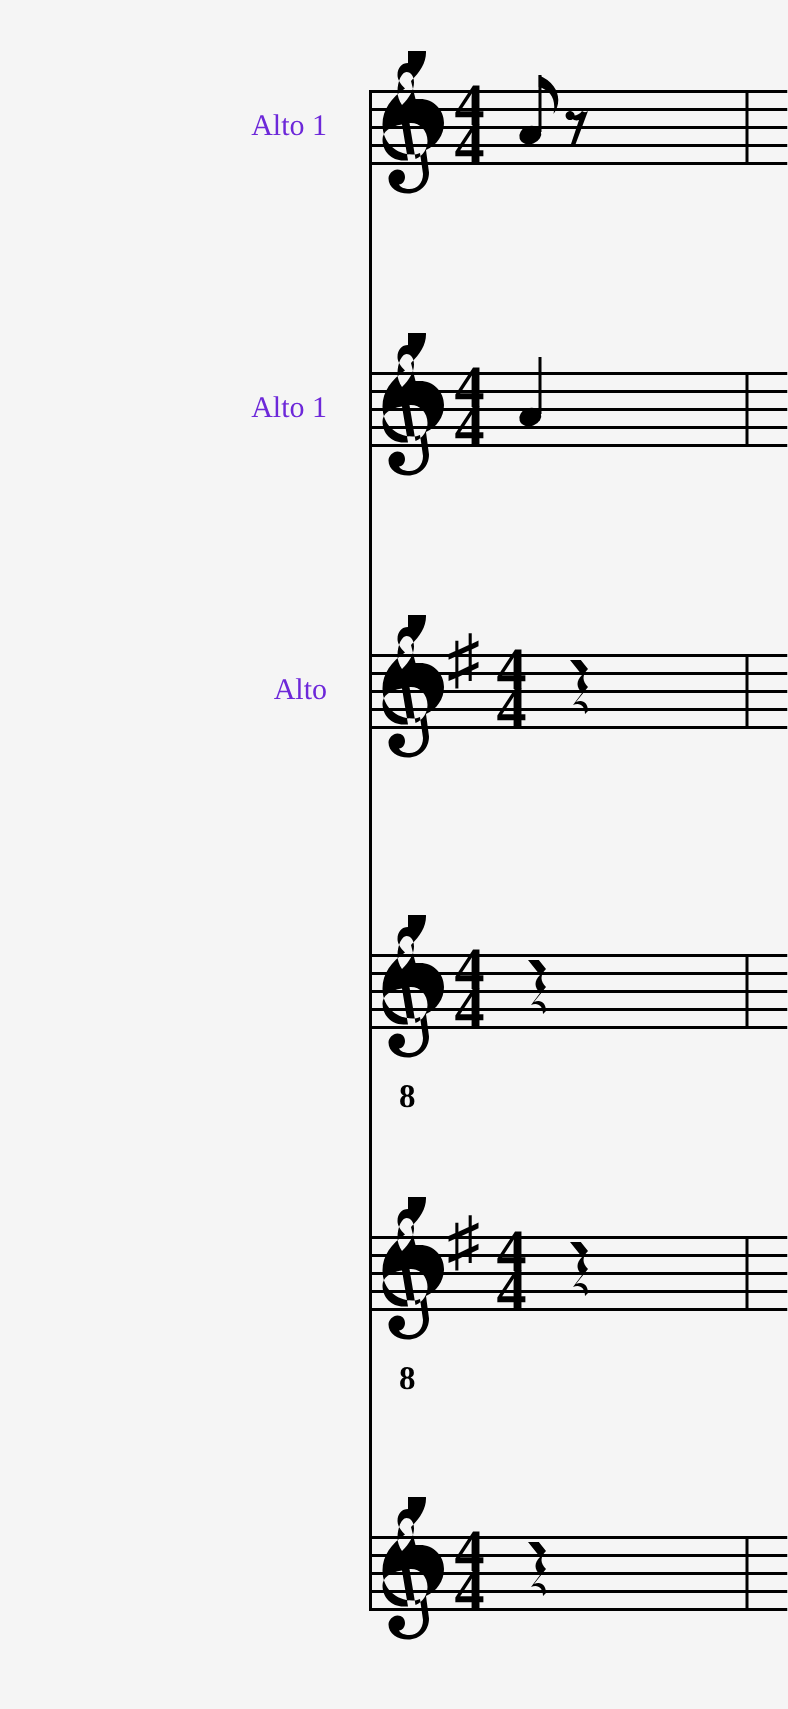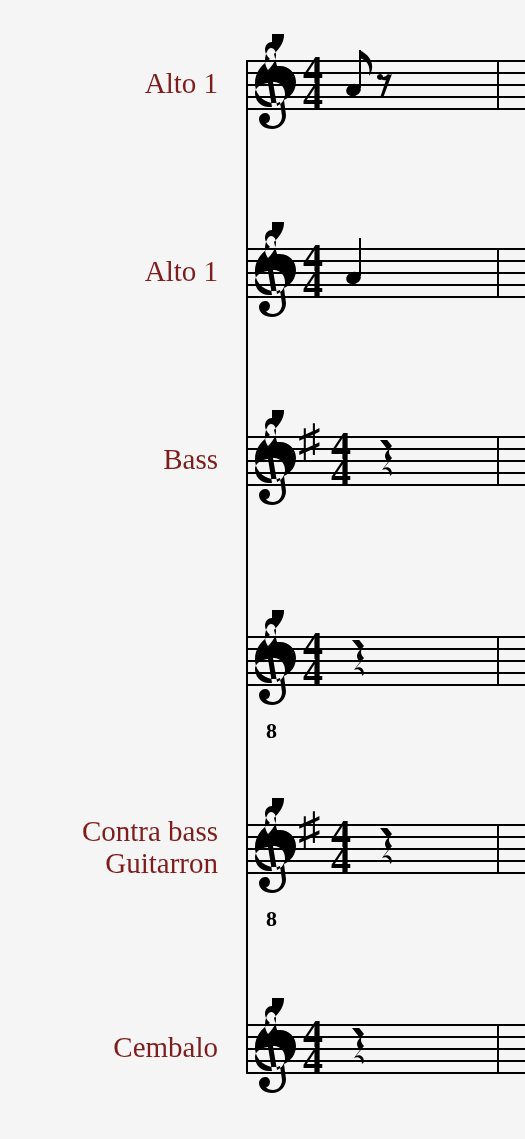--- a/index.html
+++ b/index.html
@@ -28,22 +28,22 @@
     top: 0;
     bottom: 0;
     display: flex;
     flex-direction: column;
     justify-content: center;
     align-items: flex-end;
     padding-right: 12px;
     box-sizing: border-box;
   }
   .label {
-    font-size: 29px;
-    color: #7f1d1d;
+    font-size: 20px;
+    color: #6d28d9;
     line-height: 1.1;
     text-align: center;
     white-space: nowrap;
   }
   .staff {
     position: absolute;
     left: 246px;
     width: 279px;
     height: 48px; 
   }
@@ -194,21 +194,21 @@
           <div class="timesig" style="left: 52px;">
             <div class="num">4</div>
             <div class="den">4</div>
           </div>
           <div class="notehead" style="left: 100px; top: 24px;"></div>
           <div class="stem" style="left: 113px; top: -10px; height: 38px;"></div>
         </div>
       </div>
       <div class="staff-block" style="top: 436px; height: 120px;">
         <div class="label-area" style="height: 48px;">
-          <div class="label">Bass</div>
+          <div class="label">Alto</div>
         </div>
         <div class="staff">
           <div class="staff-line" style="top: 0px;"></div>
           <div class="staff-line" style="top: 12px;"></div>
           <div class="staff-line" style="top: 24px;"></div>
           <div class="staff-line" style="top: 36px;"></div>
           <div class="staff-line" style="top: 48px;"></div>
           <div class="barline-right"></div>
           <div class="clef"><svg viewBox="0 0 46 110">
               <use href="#treble-clef-path"></use>
@@ -238,24 +238,20 @@
           <div class="timesig" style="left: 52px;">
             <div class="num">4</div>
             <div class="den">4</div>
           </div>
           <div class="rest-quarter" style="left: 102px; top: 4px;"><svg viewBox="0 0 16 42">
               <use href="#quarter-rest-path"></use>
             </svg></div>
         </div>
       </div>
       <div class="staff-block" style="top: 824px; height: 120px;">
-        <div class="label-area" style="height: 48px;">
-          <div class="label">Contra bass</div>
-          <div class="label">Guitarron</div>
-        </div>
         <div class="staff">
           <div class="staff-line" style="top: 0px;"></div>
           <div class="staff-line" style="top: 12px;"></div>
           <div class="staff-line" style="top: 24px;"></div>
           <div class="staff-line" style="top: 36px;"></div>
           <div class="staff-line" style="top: 48px;"></div>
           <div class="barline-right"></div>
           <div class="clef"><svg viewBox="0 0 46 110">
               <use href="#treble-clef-path"></use>
             </svg></div>
@@ -264,23 +260,20 @@
           <div class="timesig" style="left: 80px;">
             <div class="num">4</div>
             <div class="den">4</div>
           </div>
           <div class="rest-quarter" style="left: 130px; top: 4px;"><svg viewBox="0 0 16 42">
               <use href="#quarter-rest-path"></use>
             </svg></div>
         </div>
       </div>
       <div class="staff-block" style="top: 1024px; height: 120px;">
-        <div class="label-area" style="height: 48px;">
-          <div class="label">Cembalo</div>
-        </div>
         <div class="staff">
           <div class="staff-line" style="top: 0px;"></div>
           <div class="staff-line" style="top: 12px;"></div>
           <div class="staff-line" style="top: 24px;"></div>
           <div class="staff-line" style="top: 36px;"></div>
           <div class="staff-line" style="top: 48px;"></div>
           <div class="barline-right"></div>
           <div class="clef"><svg viewBox="0 0 46 110">
               <use href="#treble-clef-path"></use>
             </svg></div>

